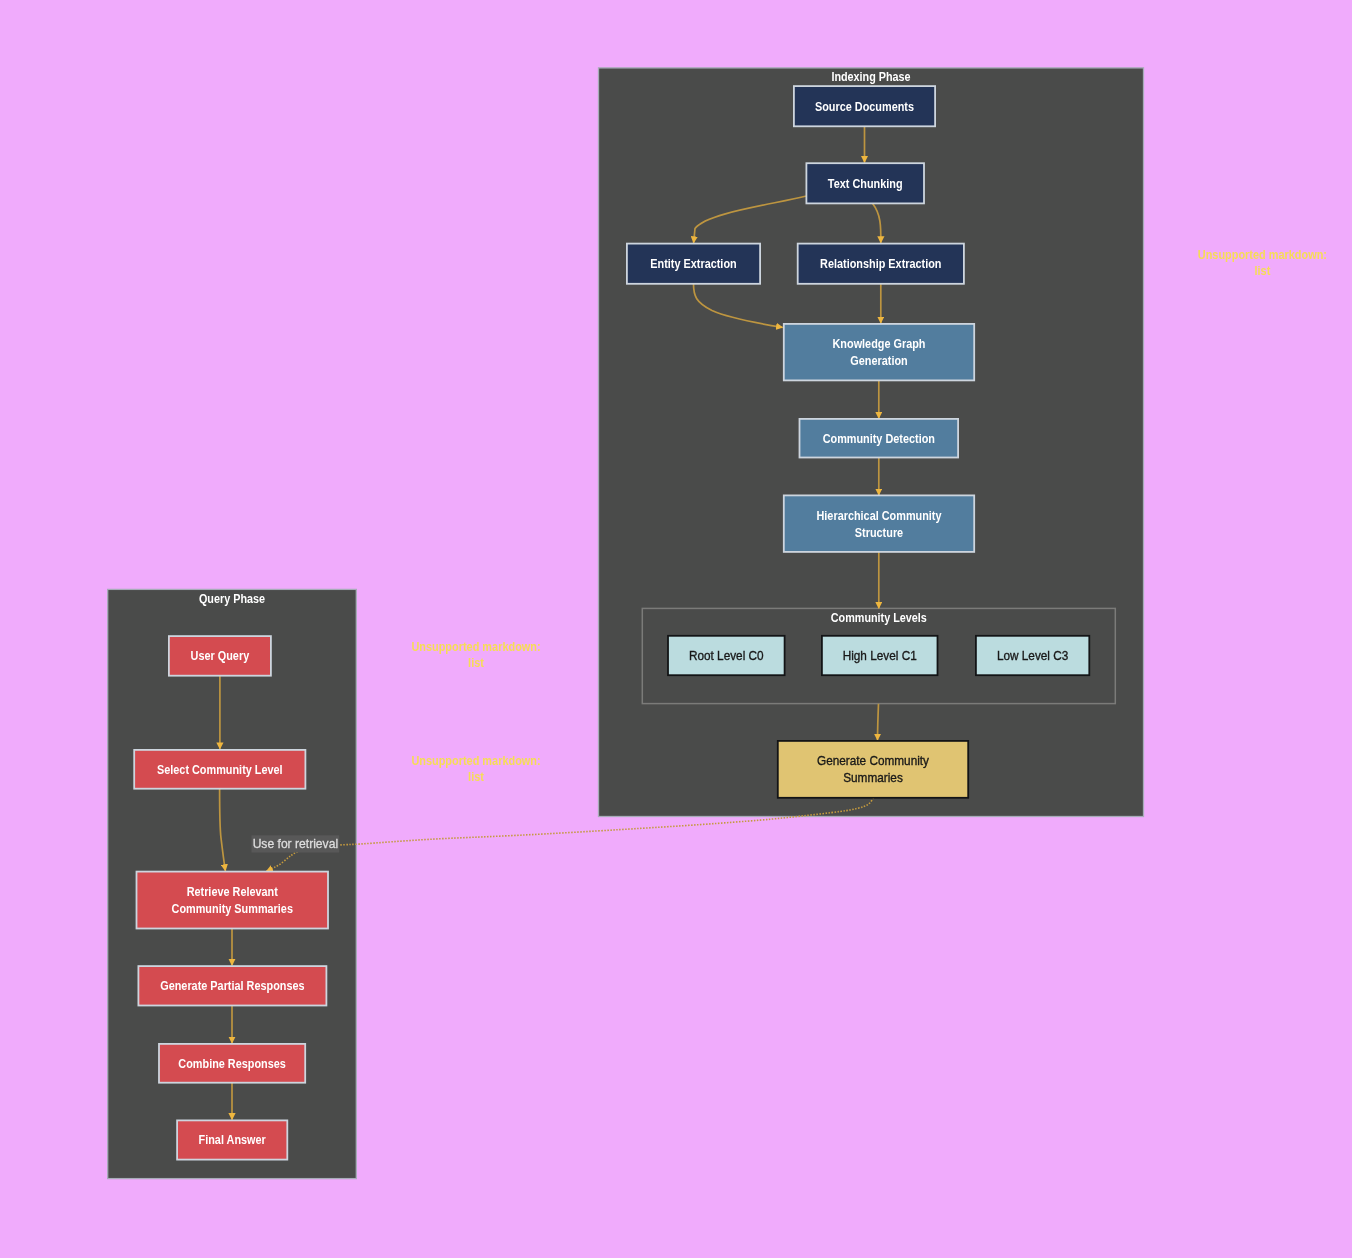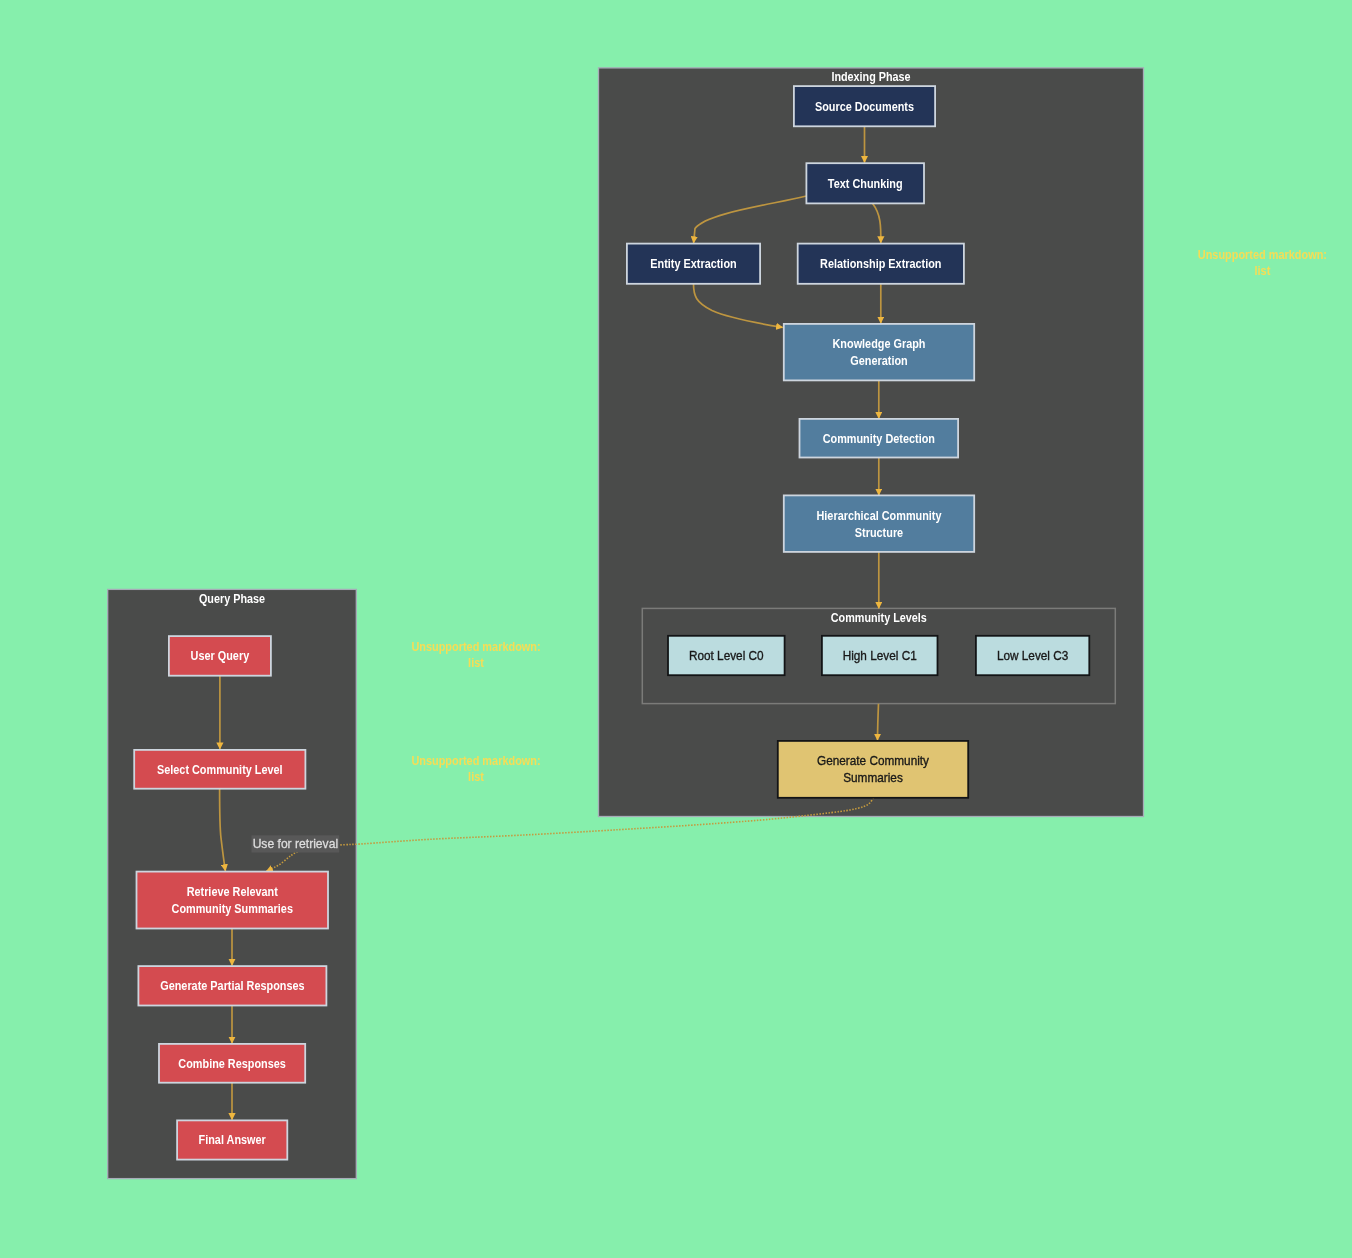--- a/index.html
+++ b/index.html
@@ -1,17 +1,17 @@
 <!DOCTYPE html>
 <html><head>
 <meta charset="utf-8">
 <title>GraphRAG Flowchart</title>
 <style>
   html,body{margin:0;padding:0;background:#2b303b;width:1352px;height:1258px;overflow:hidden;}
-  #stage{position:relative;width:1352px;height:1258px;background:#86efac;}
+  #stage{position:relative;width:1352px;height:1258px;background:#f0abfc;}
   svg#diagram{position:absolute;left:0;top:0;width:1352px;height:1258px;display:block;}
   .cluster-rect{fill:#4a4b4a;stroke:#a7acb8;stroke-width:1.3;}
   .cluster-rect.nested{stroke:#7b7b79;stroke-width:1.5;}
   .cluster-label{font-family:"Liberation Sans",sans-serif;font-size:13.5px;font-weight:bold;fill:#ffffff;text-anchor:middle;}
   .node-rect{stroke-width:1.8;}
   .n-dark{fill:#233457;stroke:#cdd5de;}
   .n-blue{fill:#527d9e;stroke:#cdd5de;}
   .n-teal{fill:#bbdcdf;stroke:#131416;}
   .n-gold{fill:#e0c472;stroke:#131416;}
   .n-red{fill:#d44b50;stroke:#cdd5de;}

